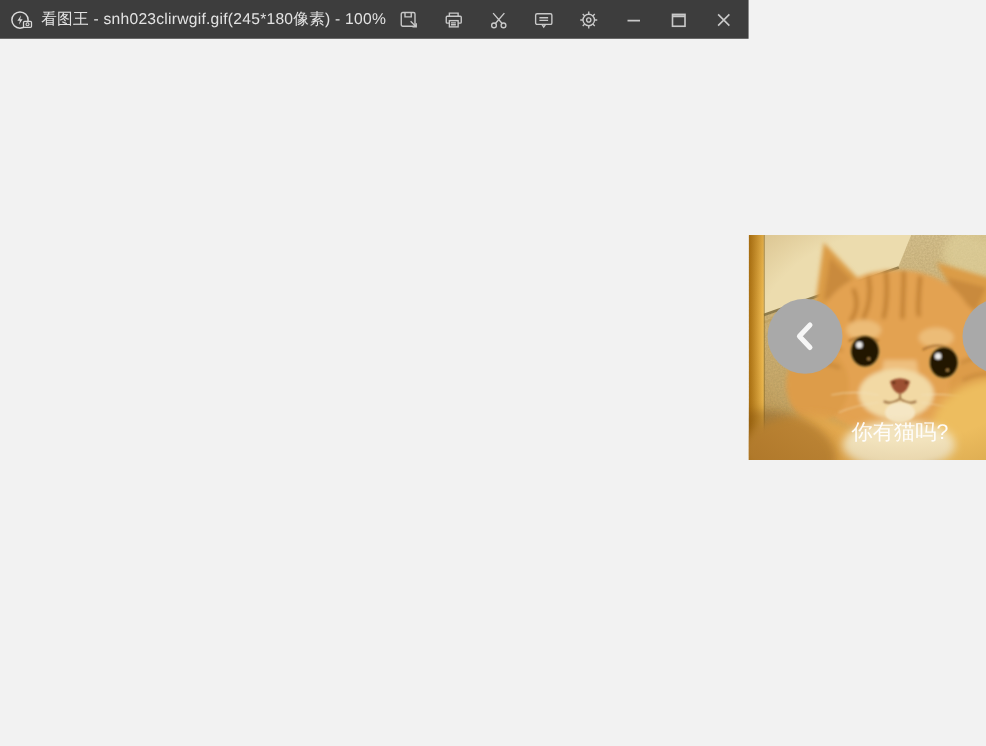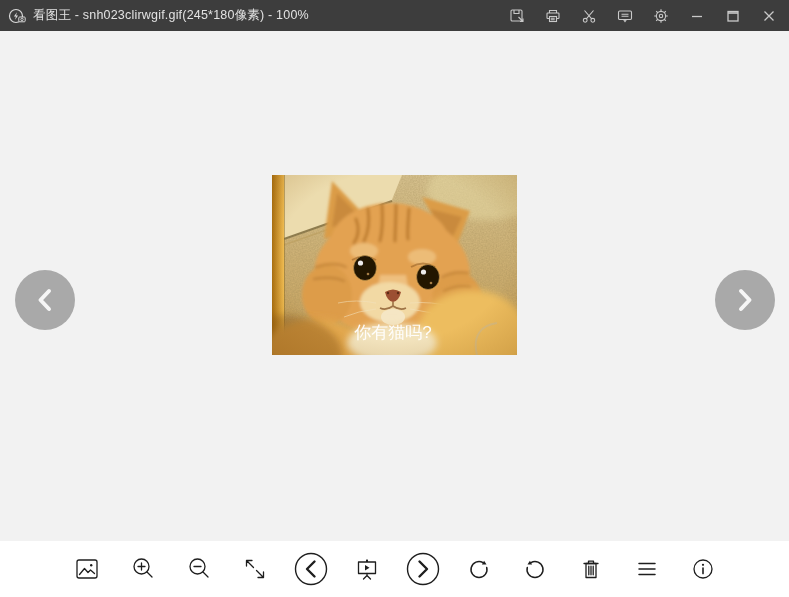--- a/index.html
+++ b/index.html
@@ -1,17 +1,17 @@
 <!DOCTYPE html>
 <html><head>
 <meta charset="utf-8">
 <style>
   *{margin:0;padding:0;box-sizing:border-box}
   html,body{width:789px;height:597px;background:#f2f2f2;font-family:"Liberation Sans",sans-serif;overflow:hidden}
-  .window{width:789px;height:597px;display:flex;flex-direction:column;overflow:hidden}
+  .window{width:789px;height:597px;display:flex;overflow:hidden}
 
   
   .titlebar{height:31px;flex:0 0 31px;background:#3d3d3d;display:flex;align-items:center;padding-left:8px}
   .logo{display:flex;margin-right:6px}
   .title{color:#e3e3e3;font-size:12.5px;white-space:nowrap;letter-spacing:.2px}
   .tb-actions{margin-left:auto;display:flex;height:100%;padding-right:2px}
   .tb-btn{width:36px;height:31px;background:none;border:0;display:flex;align-items:center;justify-content:center;cursor:pointer}
   .tb-btn svg{stroke:#c9c9c9;fill:none;stroke-width:1.1}
   .icon{display:flex;align-items:center;justify-content:center}
 

